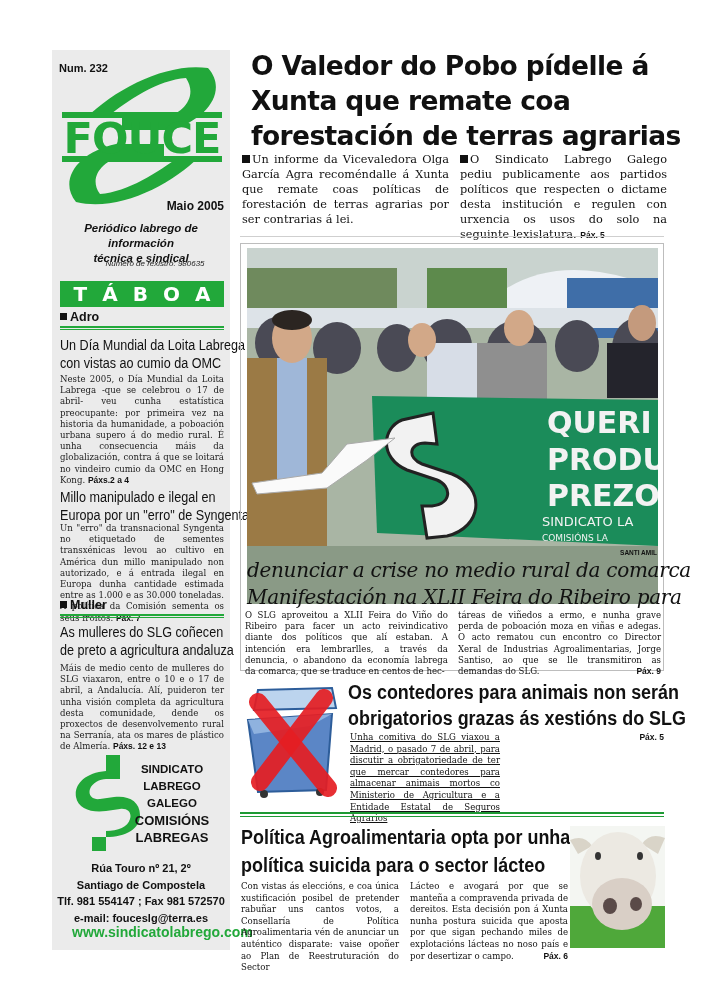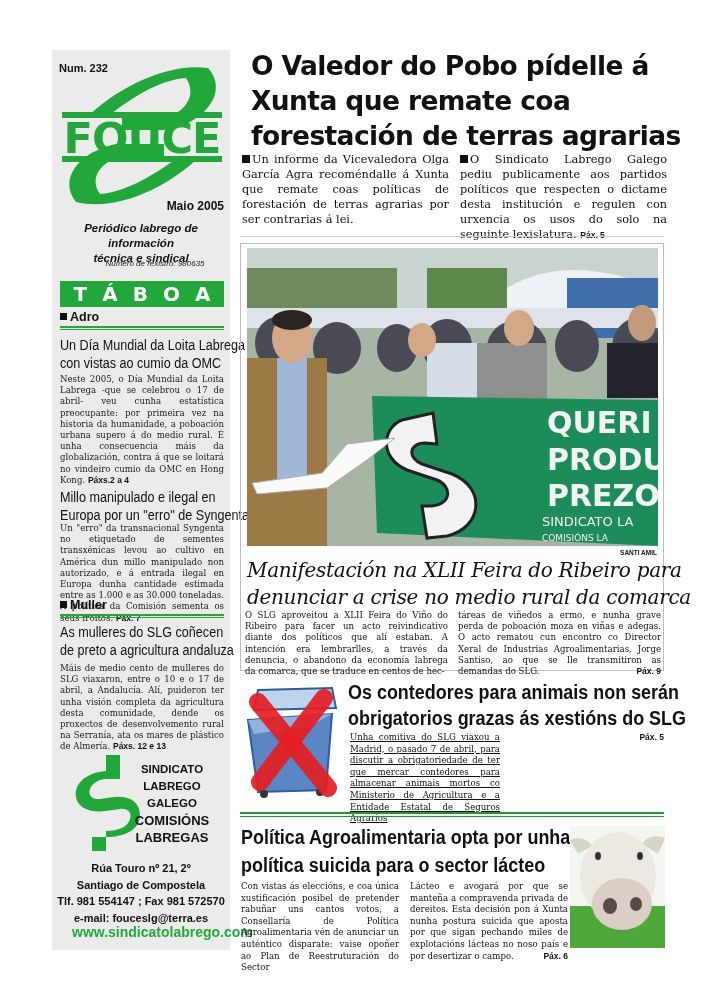--- a/index.html
+++ b/index.html
@@ -31,21 +31,21 @@
   .address { position: absolute; left: 0; width: 178px; top: 810px; text-align: center; font: bold 11px "Liberation Sans", sans-serif; line-height: 16.5px; }
   .web { position: absolute; left: 0; width: 178px; top: 874px; text-align: center; font: bold 14px "Liberation Sans", sans-serif; color: #22a83a; padding-left: 20px; }
 
   
   .lead-title { position: absolute; left: 251px; top: 48px; width: 440px; font: bold 26.5px "DejaVu Sans", sans-serif; line-height: 35px; letter-spacing: -0.6px; }
   .lead-col { position: absolute; top: 152px; width: 207px; font: 11.3px "DejaVu Serif", serif; line-height: 15px; text-align: justify; }
   .lead-col .sq { display: inline-block; width: 8px; height: 8px; background: #111; margin-right: 2px; }
   .hr { position: absolute; left: 240px; width: 424px; height: 1px; background: #cfcfcf; }
 
   .photo-frame { position: absolute; left: 240px; top: 243px; width: 424px; height: 428px; border: 1px solid #bdbdbd; }
-  .photo { position: absolute; left: 6px; top: 4px; width: 411px; height: 298px; overflow: hidden; background: #8a9a86; }
+  .photo { position: absolute; left: 6px; top: 4px; width: 411px; height: 356px; overflow: hidden; background: #8a9a86; }
   .credit { position: absolute; right: 6px; top: 305px; font: bold 6.5px "Liberation Sans", sans-serif; }
   .demo-title { position: absolute; left: 6px; top: 313px; width: 414px; font: italic 20px "DejaVu Serif", serif; line-height: 27px; letter-spacing: -0.3px; white-space: nowrap; }
   .demo-col { position: absolute; top: 366px; width: 203px; font: 8.6px "DejaVu Serif", serif; line-height: 11.2px; text-align: justify; }
 
   .box-img { position: absolute; left: 240px; top: 680px; width: 100px; height: 120px; }
   .cont-title { position: absolute; left: 348px; top: 679px; width: 320px; font: bold 19.5px "Liberation Sans", sans-serif; line-height: 26px; transform: scaleX(0.92); transform-origin: left; white-space: nowrap; }
   .cont-col { position: absolute; top: 732px; width: 150px; font: 8.6px "DejaVu Serif", serif; line-height: 11.6px; text-align: justify; text-decoration: underline; }
 
   .green-rule { position: absolute; left: 240px; top: 812px; width: 424px; height: 5px; border-top: 2px solid #1e9a34; border-bottom: 1px solid #1e9a34; }
   .dairy-title { position: absolute; left: 241px; top: 823px; width: 330px; font: bold 19.5px "Liberation Sans", sans-serif; line-height: 28px; transform: scaleX(0.92); transform-origin: left; white-space: nowrap; }
@@ -181,22 +181,22 @@
       </g>
       <g font-family="DejaVu Sans, sans-serif" fill="#f2f2f2">
         <text x="295" y="278" font-size="13">SINDICATO LA</text>
         <text x="295" y="293" font-size="9">COMISIÓNS LA</text>
       </g>
       <path d="M5 235 L75 225 L100 196 L148 190 L120 212 L80 240 L10 246 Z" fill="#fafafa" stroke="#aaa" stroke-width="1"></path>
     </svg>
   </div>
   <div class="credit">SANTI AMIL</div>
   <div class="demo-title">
+    <div>denunciar a crise no medio rural da comarca</div>
     <div>Manifestación na XLII Feira do Ribeiro para</div>
-    <div>denunciar a crise no medio rural da comarca</div>
   </div>
   <div class="demo-col" style="left:4px">O SLG aproveitou a XLII Feira do Viño do Ribeiro para facer un acto reivindicativo diante dos políticos que alí estaban. A intención era lembrarlles, a través da denuncia, o abandono da economía labrega da comarca, que se traduce en centos de hec-</div>
   <div class="demo-col" style="left:217px">
     <span>táreas de viñedos a ermo, e nunha grave perda de poboación moza en viñas e adegas. O acto rematou cun encontro co Director Xeral de Industrias Agroalimentarias, Jorge Santiso, ao que se lle transmitiron as demandas do SLG.</span>
     <span class="pax" style="float:right">Páx. 9</span>
   </div>
 </div>
 
 <svg class="box-img" viewBox="0 0 100 120">
   <path d="M18 10 L92 8 L96 28 L14 30 Z" fill="#bcd4ee" stroke="#2d5d9a" stroke-width="2"></path>

